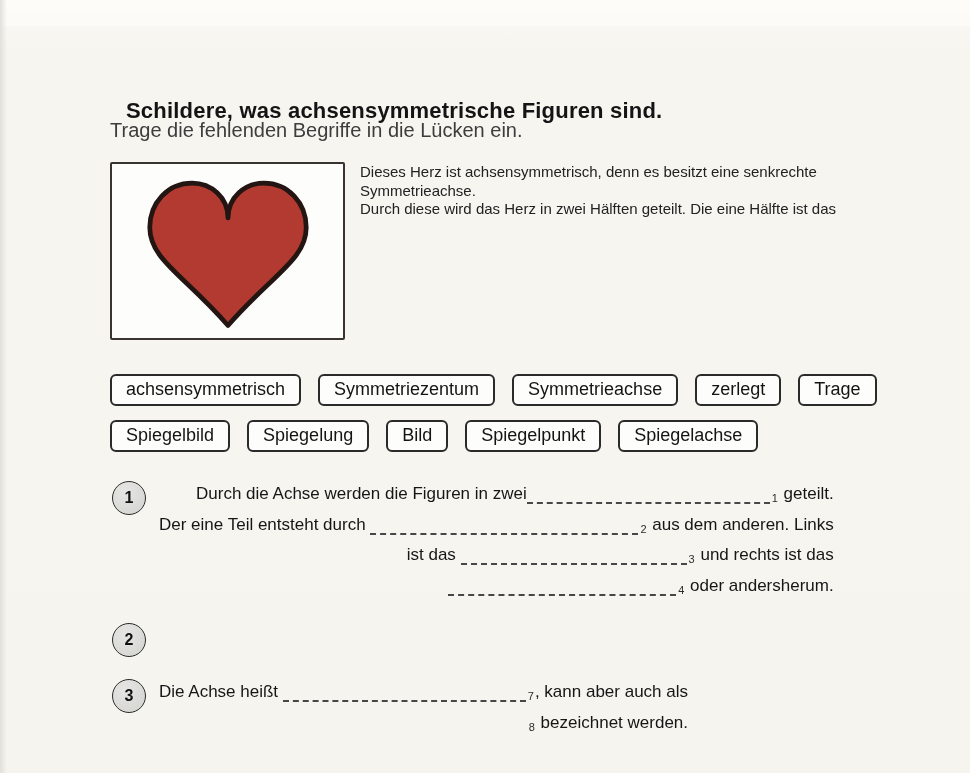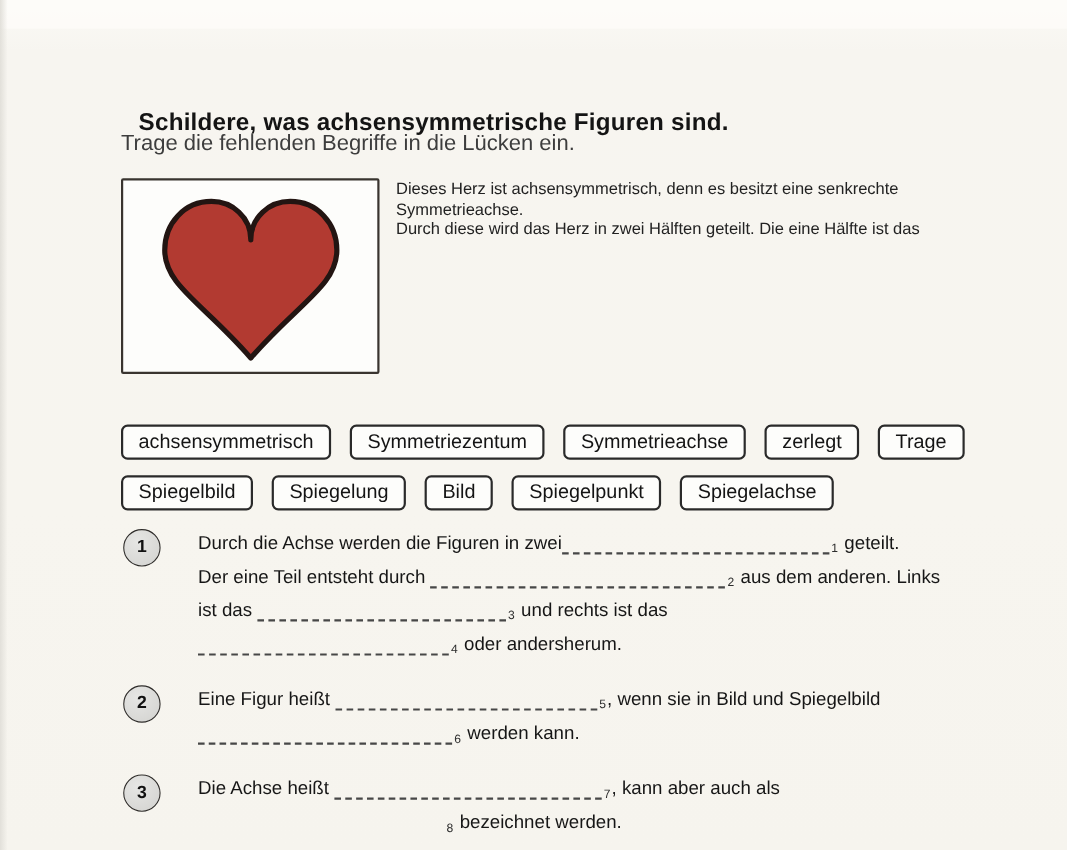--- a/index.html
+++ b/index.html
@@ -37,21 +37,21 @@
     box-sizing:border-box;
     display:flex;align-items:center;justify-content:center;
   }
   .intro{
     position:absolute;left:360px;top:163px;
     font-size:15px;line-height:18.5px;color:#222;
   }
   .word-bank{
     position:absolute;left:110px;top:374px;width:790px;
   }
-  .chip-row{display:flex;gap:17px;margin-bottom:14px;align-items:center;margin-top:12px;}
+  .chip-row{display:flex;gap:17px;margin-bottom:14px;align-items:center;}
   .chip{
     font-family:"Liberation Sans","DejaVu Sans",sans-serif;
     font-size:18px;color:#141414;
     background:#fdfdfb;
     border:2px solid #2a2a2a;border-radius:6px;
     padding:3px 14px 4px 14px;
     line-height:21px;
     cursor:pointer;
     box-shadow:0 0 0 0 transparent;
   }
@@ -59,21 +59,21 @@
   .exercise{display:flex;margin-bottom:20px;}
   .badge{
     flex:0 0 auto;
     width:34px;height:34px;margin:2px 0 0 2px;
     border:1.6px solid #2e2c2a;border-radius:50%;
     background:radial-gradient(circle at 38% 32%,#e6e6e4,#d2d2cf);
     box-sizing:border-box;
     display:flex;align-items:center;justify-content:center;
     font-size:16px;font-weight:bold;color:#111;
   }
-  .ex-lines{margin-left:34px;font-size:17px;color:#161616;}
+  .ex-lines{margin-left:13px;font-size:17px;color:#161616;text-align:right;}
   .ex-line{height:30.5px;line-height:30.5px;white-space:nowrap;}
   .txt{white-space:pre;}
   .blank{
     display:inline-block;
     height:14px;
     border-bottom:2px dashed #474747;
     vertical-align:-5px;
   }
   .spacer{display:inline-block;height:1px;}
   .bnum{
@@ -127,24 +127,20 @@
         <div class="badge">1</div>
         <div class="ex-lines">
           <div class="ex-line"><span class="txt">Durch die Achse werden die Figuren in zwei</span><span class="blank" style="width: 243px;"></span><span class="bnum">1</span><span class="txt"> geteilt.</span></div>
           <div class="ex-line"><span class="txt">Der eine Teil entsteht durch </span><span class="blank" style="width: 268px;"></span><span class="bnum">2</span><span class="txt"> aus dem anderen. Links</span></div>
           <div class="ex-line"><span class="txt">ist das </span><span class="blank" style="width: 226px;"></span><span class="bnum">3</span><span class="txt"> und rechts ist das</span></div>
           <div class="ex-line"><span class="blank" style="width: 228px;"></span><span class="bnum">4</span><span class="txt"> oder andersherum.</span></div>
         </div>
       </div>
       <div class="exercise">
         <div class="badge">2</div>
-        <div class="ex-lines">
-          <div class="ex-line"><span class="txt">Eine Figur heißt </span><span class="blank" style="width: 238px;"></span><span class="bnum">5</span><span class="txt">, wenn sie in Bild und Spiegelbild</span></div>
-          <div class="ex-line"><span class="blank" style="width: 231px;"></span><span class="bnum">6</span><span class="txt"> werden kann.</span></div>
-        </div>
       </div>
       <div class="exercise">
         <div class="badge">3</div>
         <div class="ex-lines">
           <div class="ex-line"><span class="txt">Die Achse heißt </span><span class="blank" style="width: 243px;"></span><span class="bnum">7</span><span class="txt">, kann aber auch als</span></div>
           <div class="ex-line"><span class="spacer" style="width: 224px;"></span><span class="bnum">8</span><span class="txt"> bezeichnet werden.</span></div>
         </div>
       </div>
     </div>
 </div>

